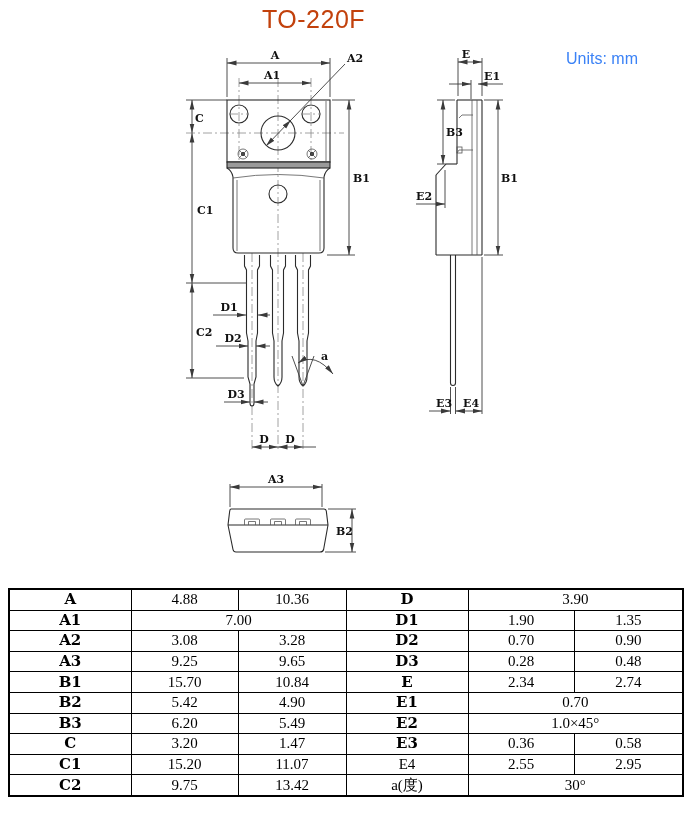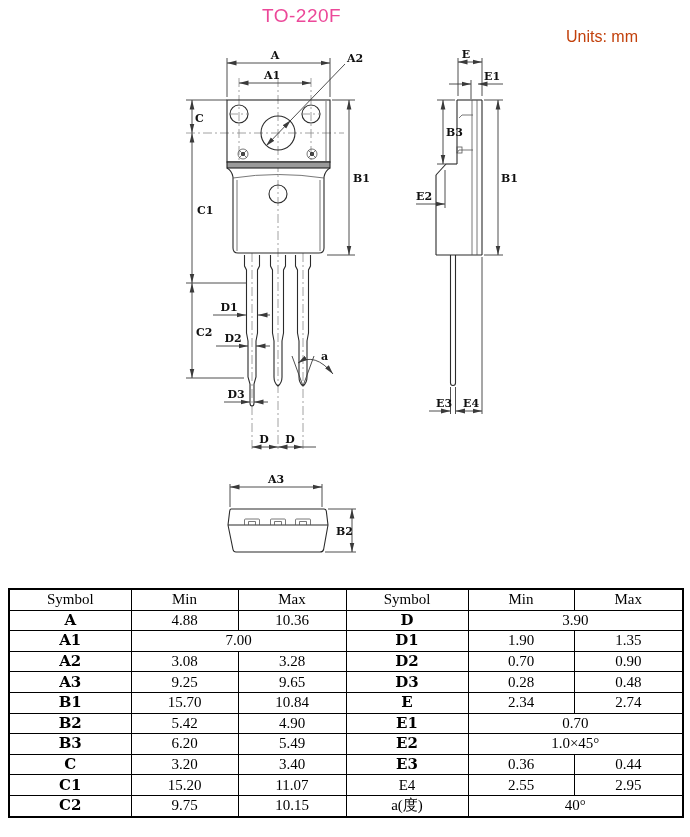--- a/index.html
+++ b/index.html
@@ -1,18 +1,18 @@
 <!DOCTYPE html>
 <html><head>
 <meta charset="utf-8">
 <style>
   html,body{margin:0;padding:0;background:#fff;}
   body{width:690px;height:837px;position:relative;font-family:"Liberation Sans",sans-serif;color:#111;overflow:hidden;}
-  #title{position:absolute;left:262px;top:5px;font-size:19px;letter-spacing:.5px;color:#ec4899;text-align:right;}
-  #units{position:absolute;left:566px;top:28px;font-size:16px;color:#c2410c;}
+  #title{position:absolute;left:262px;top:5px;font-size:25px;letter-spacing:.5px;color:#c2410c;text-align:right;}
+  #units{position:absolute;left:566px;top:50px;font-size:16px;color:#3b82f6;}
   svg{position:absolute;left:0;top:0;}
   .o{stroke:#2b2b2b;stroke-width:1.1;fill:none;}
   .o2{stroke:#555;stroke-width:.8;fill:none;}
   .d{stroke:#3a3a3a;stroke-width:.9;fill:none;}
   .c{stroke:#8a8a8a;stroke-width:.8;fill:none;stroke-dasharray:9 3 2 3;}
   .t{font-family:"DejaVu Serif",serif;font-weight:bold;font-size:11px;fill:#111;}
   #dimtable{position:absolute;left:8px;top:588px;width:674px;border-collapse:collapse;table-layout:fixed;
     font-family:"Liberation Serif",serif;font-size:15px;color:#000;border:2px solid #000;}
   #dimtable td,#dimtable th{border:1.4px solid #000;text-align:center;vertical-align:middle;height:19.6px;padding:0;line-height:1;font-weight:normal;}
   #dimtable .sym{font-weight:bold;font-family:"DejaVu Serif",serif;}
@@ -197,28 +197,20 @@
   <colgroup>
     <col style="width:122px">
       <col style="width:107px">
       <col style="width:108px">
     <col style="width:122px">
       <col style="width:106px">
       <col style="width:109px">
   </colgroup>
   <tbody>
       <tr>
-        <th>Symbol</th>
-        <th>Min</th>
-        <th>Max</th>
-        <th>Symbol</th>
-        <th>Min</th>
-        <th>Max</th>
-      </tr>
-      <tr>
         <td class="sym">A</td>
         <td>4.88</td>
         <td>10.36</td>
         <td class="sym">D</td>
         <td colspan="2">3.90</td>
       </tr>
       <tr>
         <td class="sym">A1</td>
         <td colspan="2">7.00</td>
         <td class="sym">D1</td>
@@ -259,34 +251,34 @@
       <tr>
         <td class="sym">B3</td>
         <td>6.20</td>
         <td>5.49</td>
         <td class="sym">E2</td>
         <td colspan="2">1.0×45°</td>
       </tr>
       <tr>
         <td class="sym">C</td>
         <td>3.20</td>
-        <td>3.40</td>
+        <td>1.47</td>
         <td class="sym">E3</td>
         <td>0.36</td>
-        <td>0.44</td>
+        <td>0.58</td>
       </tr>
       <tr>
         <td class="sym">C1</td>
         <td>15.20</td>
         <td>11.07</td>
         <td>E4</td>
         <td>2.55</td>
         <td>2.95</td>
       </tr>
       <tr>
         <td class="sym">C2</td>
         <td>9.75</td>
-        <td>10.15</td>
+        <td>13.42</td>
         <td>a(度)</td>
-        <td colspan="2">40°</td>
+        <td colspan="2">30°</td>
       </tr>
     </tbody>
 </table>
 
 </body></html>

